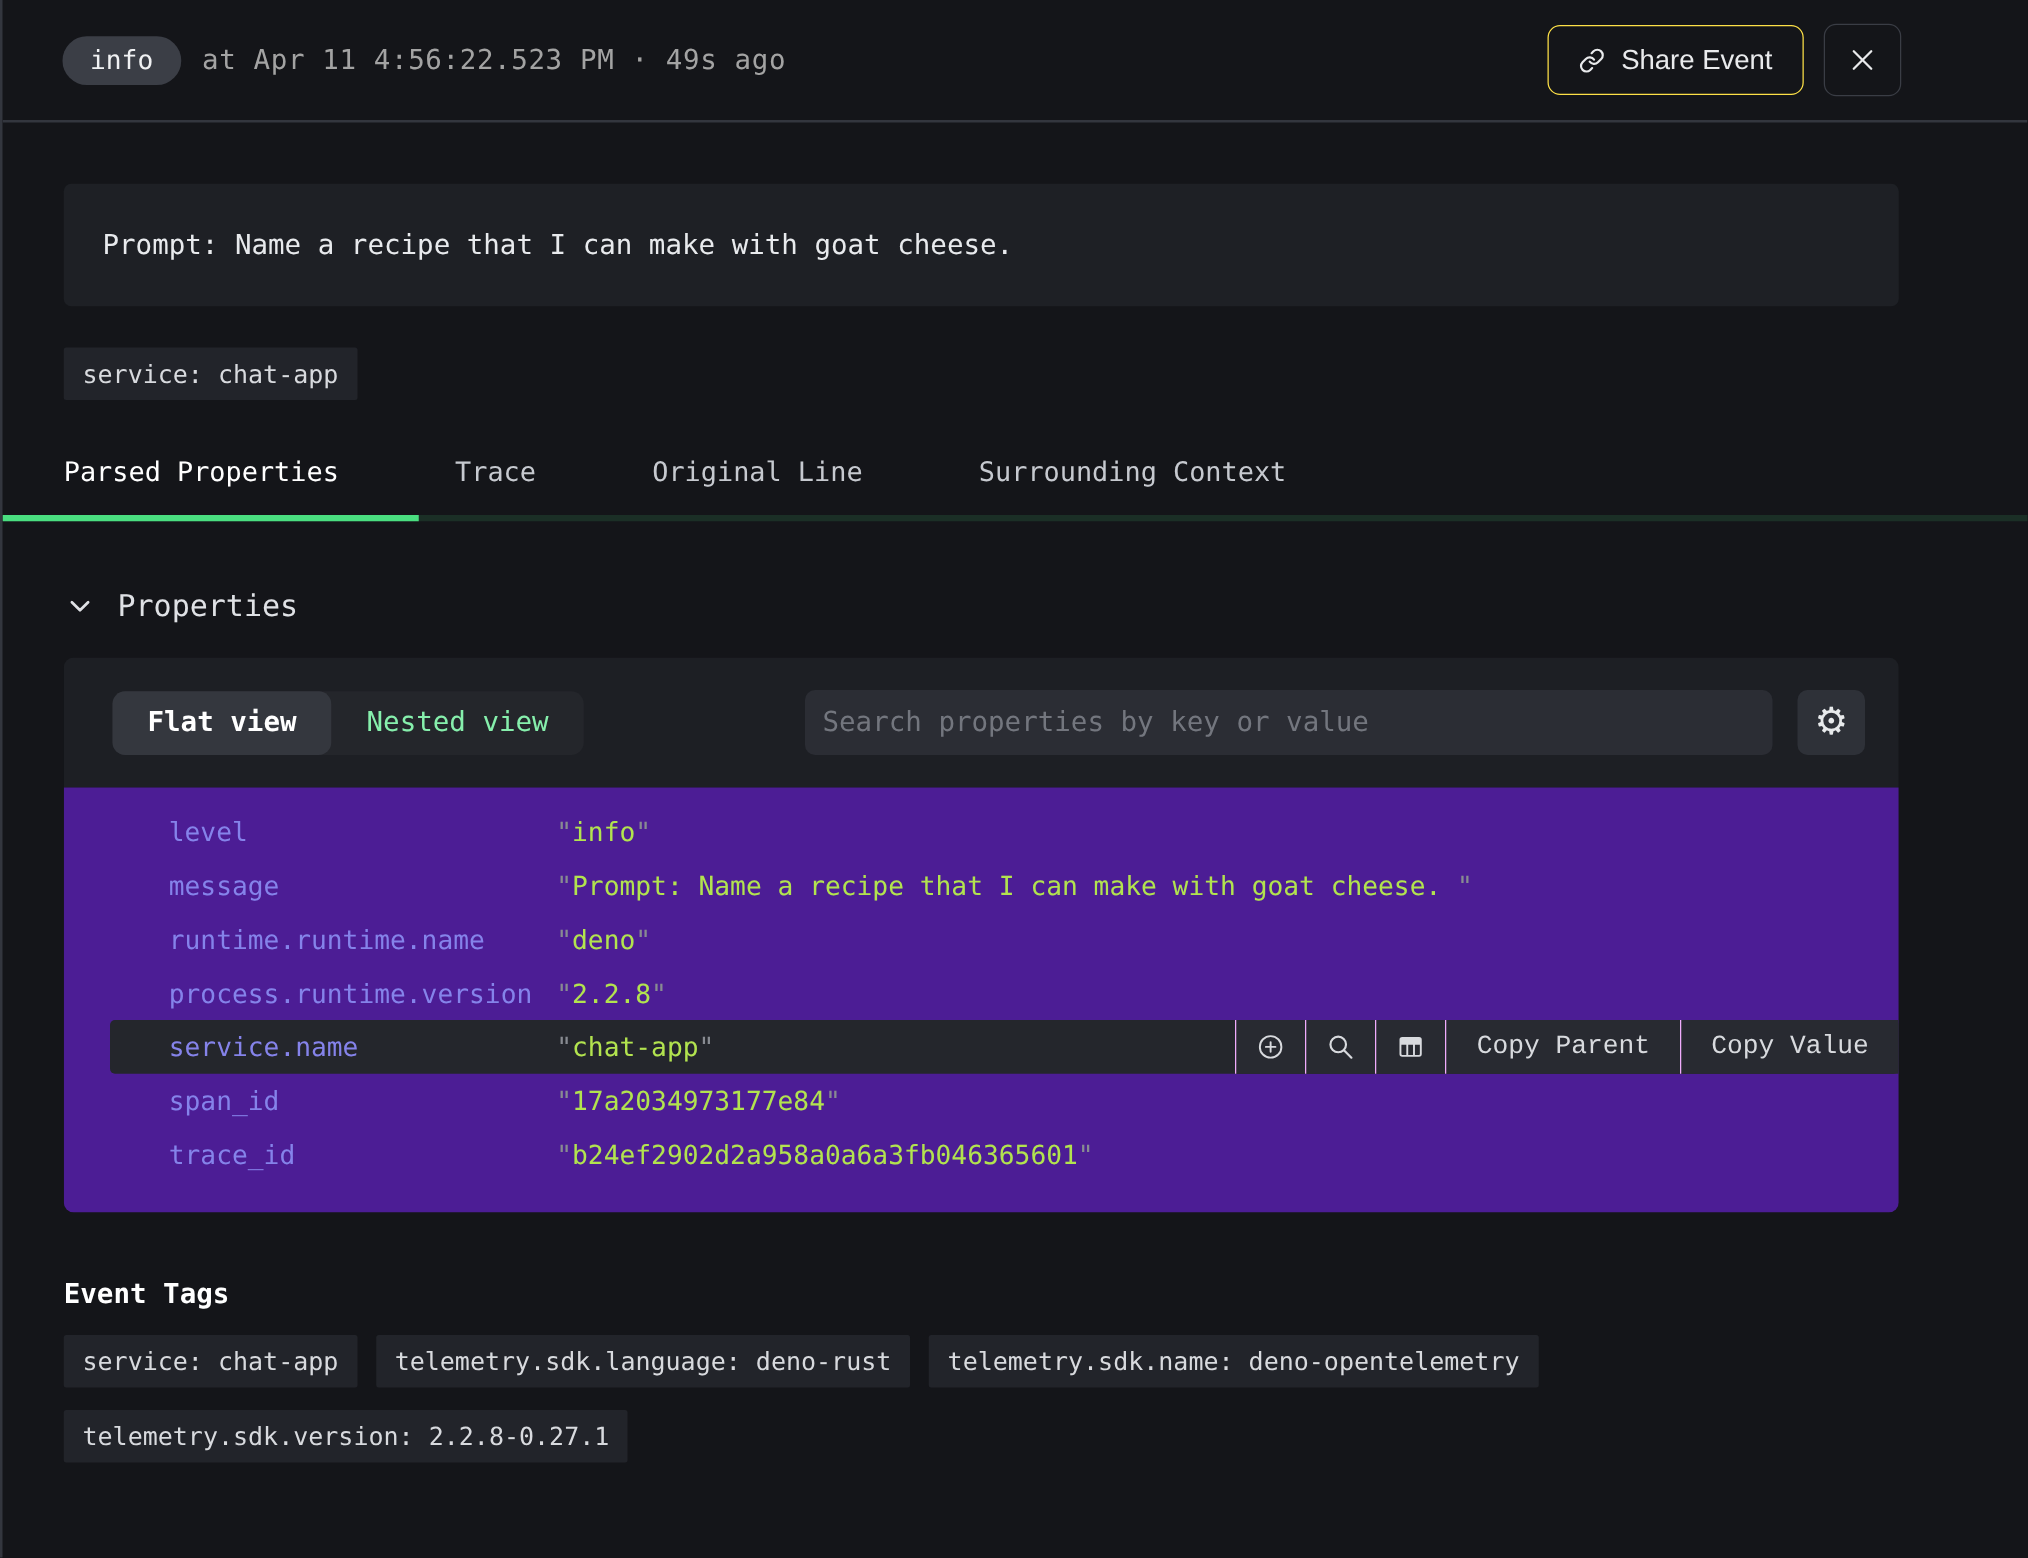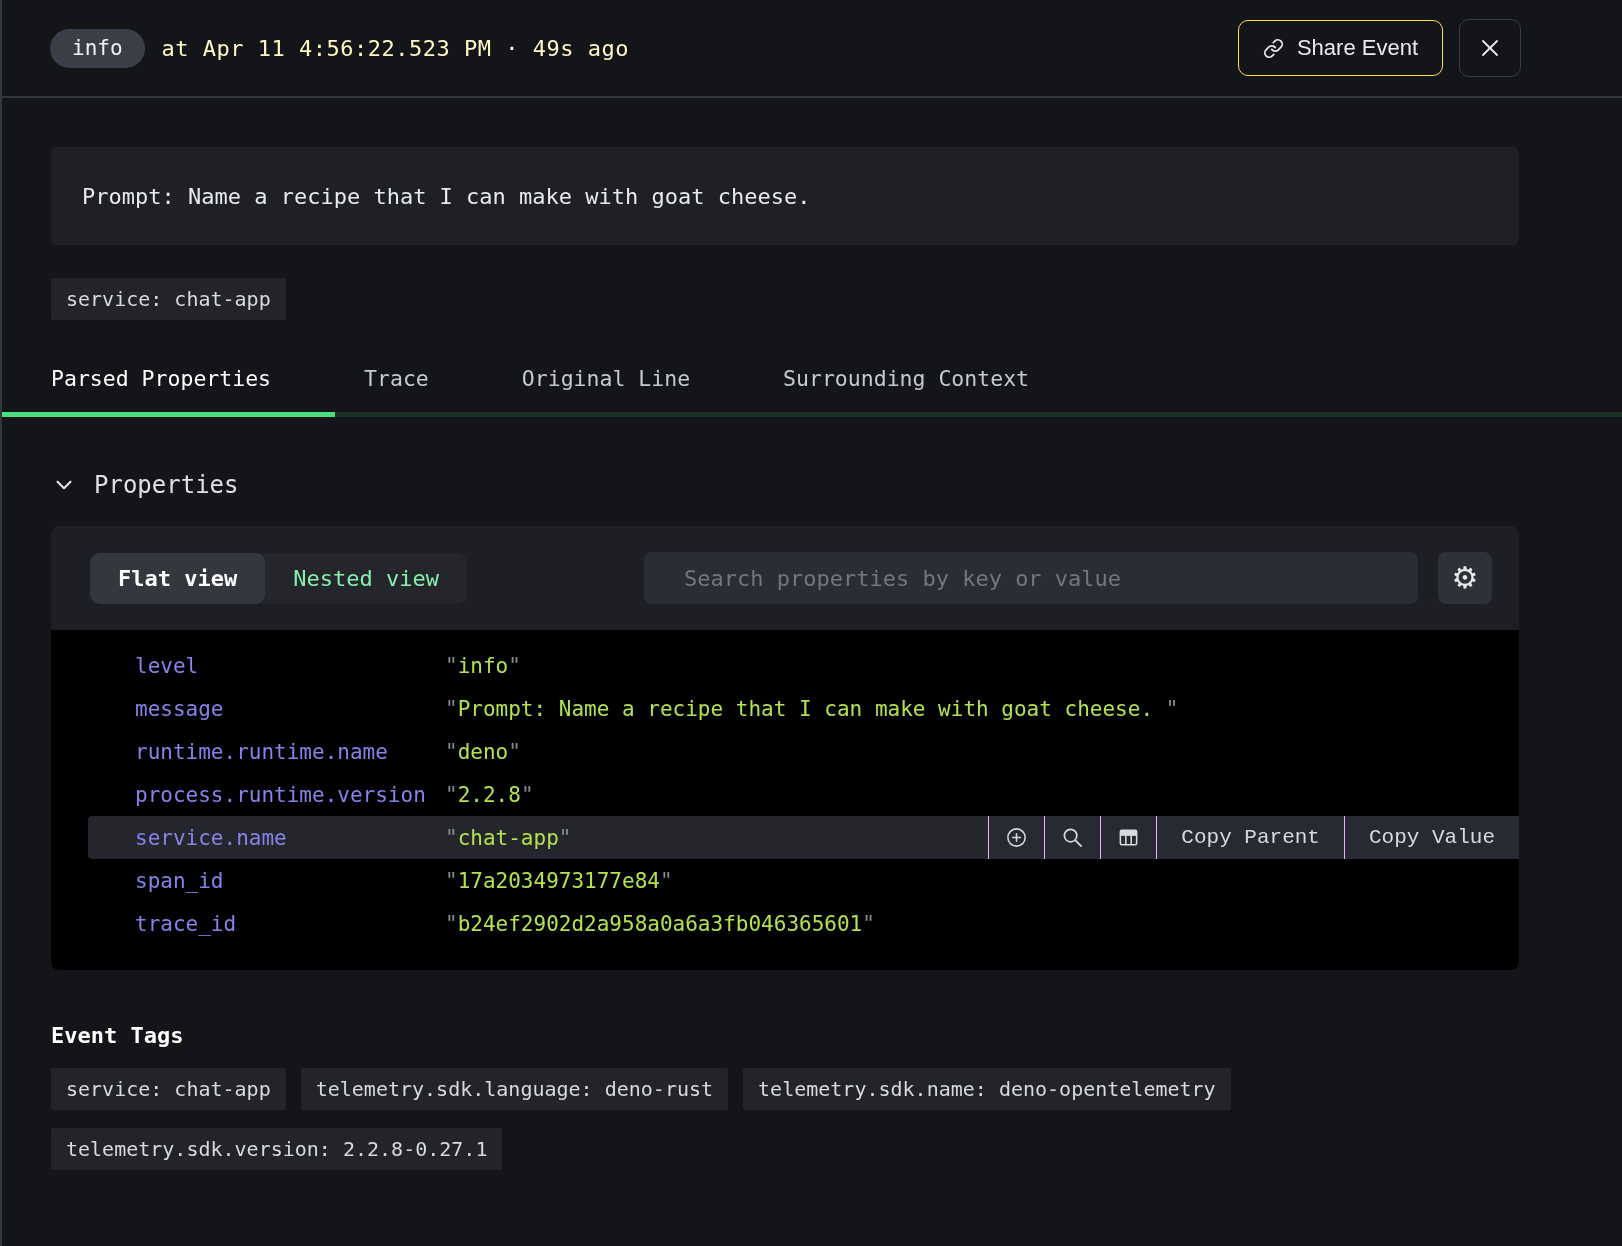--- a/index.html
+++ b/index.html
@@ -17,21 +17,21 @@
     height:98px;
     display:flex; align-items:center;
     padding:0 101px 0 48px;
     border-bottom:2px solid #33363e;
   }
   .level-badge {
     background:#3b3e46; color:#f0f1f3;
     border-radius:24px; padding:9px 22px;
     font-size:21px; line-height:1;
   }
-  .timestamp { margin-left:17px; font-size:22px; color:#fef9c3; letter-spacing:.5px; }
+  .timestamp { margin-left:17px; font-size:22px; color:#a3a3a3; letter-spacing:.5px; }
   .header-spacer { flex:1; }
   .share-btn {
     display:flex; align-items:center; gap:13px;
     background:transparent; border:1px solid #fde047; border-radius:10px;
     color:#e9eaec; font-size:22px; font-family:Liberation Sans, sans-serif;
     padding:14px 24px; cursor:pointer;
   }
   .close-btn {
     margin-left:16px;
     width:62px; height:58px;
@@ -79,31 +79,31 @@
   .view-btn {
     font-family:inherit; font-size:22px; border:none; background:transparent;
     color:#86efac; padding:13px 28px; border-radius:10px; cursor:pointer;
   }
   .view-btn.selected { background:#34373e; color:#ffffff; font-weight:bold; }
   .toolbar-spacer { flex:1; }
   .search-input {
     width:774px; height:52px;
     background:#2b2d34; border:none; border-radius:8px;
     font-family:inherit; font-size:22px; color:#e8eaec;
-    padding:0 40px; outline:none;
+    padding:0 14px; outline:none;
   }
   .search-input::placeholder { color:#73767e; }
   .gear-btn {
     margin-left:20px; width:54px; height:52px;
     background:#2e3138; border:none; border-radius:8px;
     color:#e8eaec; font-size:30px; line-height:1;
     display:flex; align-items:center; justify-content:center; cursor:pointer;
   }
 
-  .props-rows { background:#000000; padding:14px 0 25px 37px; }
+  .props-rows { background:#4c1d95; padding:14px 0 25px 37px; }
   .prop-row {
     height:43px; display:flex; align-items:center;
     padding-left:47px; font-size:21px; position:relative;
     border-radius:4px; cursor:default;
   }
   .prop-row.highlighted { background:#24262c; }
   .prop-key { width:310px; flex-shrink:0; color:#8583ea; }
   .prop-value { color:#b2e34f; white-space:pre; }
   .prop-value::before, .prop-value::after { content:'"'; color:#888b92; }
   .prop-value span { white-space:pre; }

